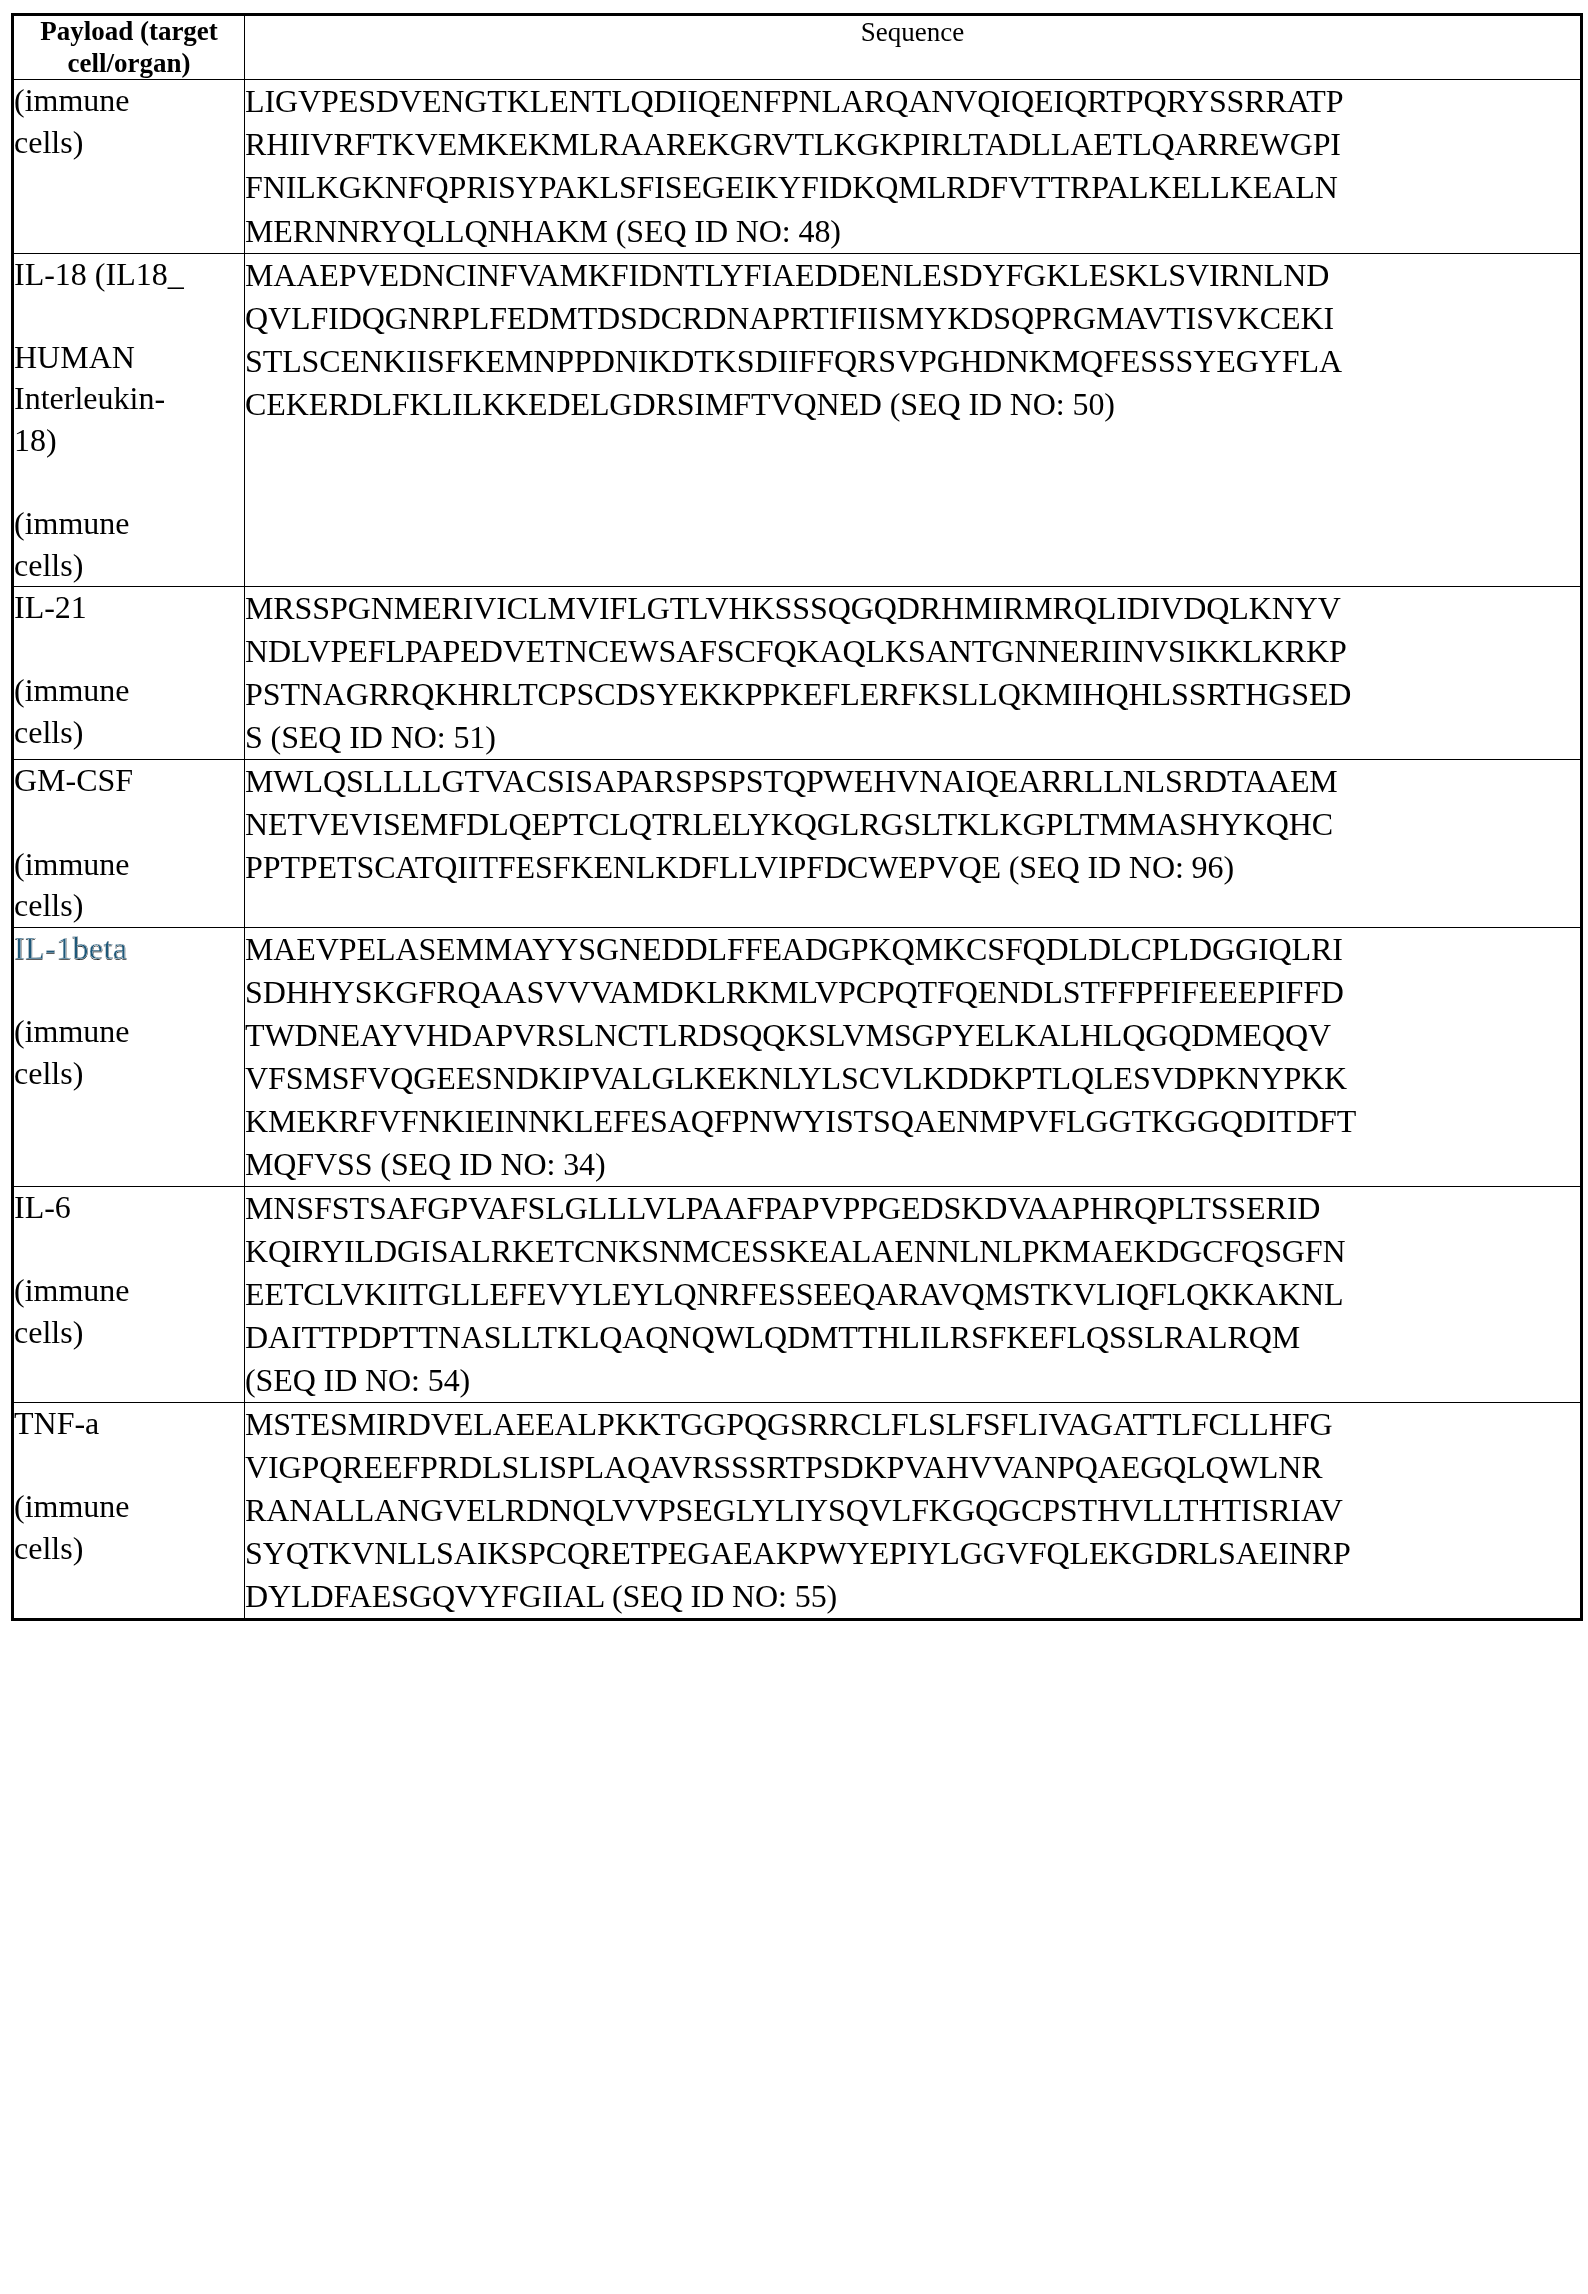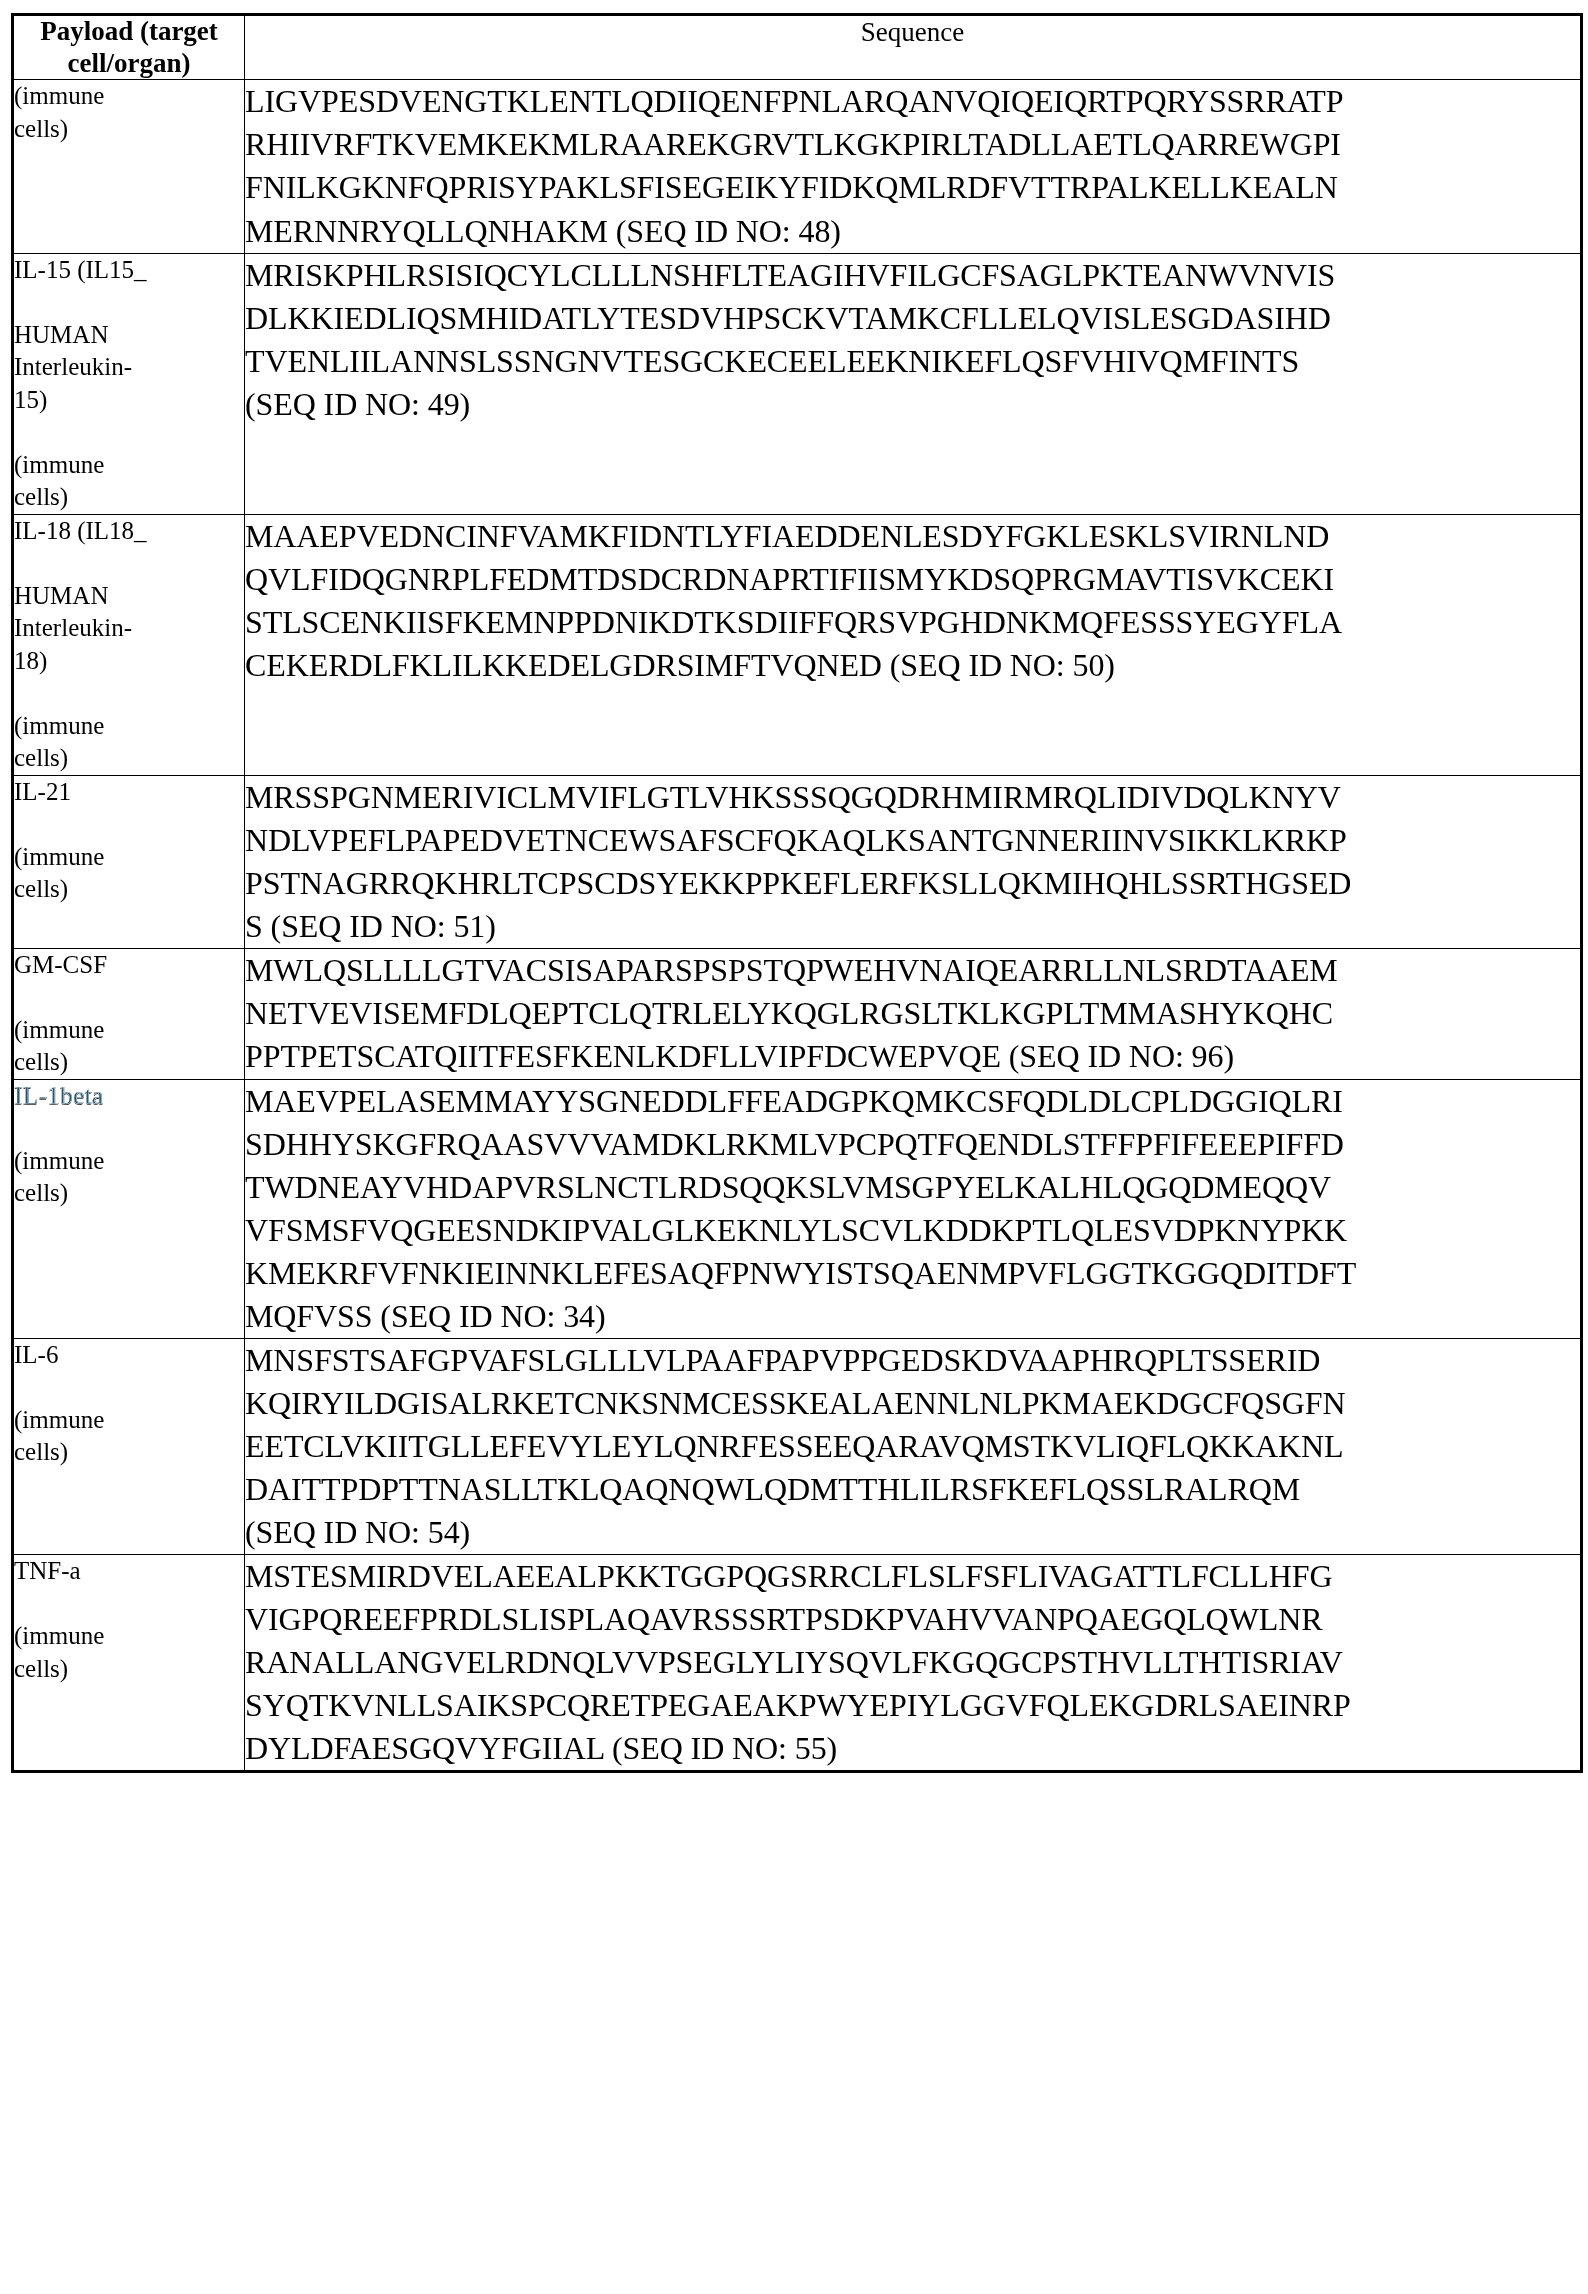--- a/index.html
+++ b/index.html
@@ -49,21 +49,21 @@
   }
   th.head-sequence {
     text-align: center;
     font-weight: normal;
     font-size: 27px;
     line-height: 1.2;
     padding: 16.3px 9px 9px 9px;
     vertical-align: top;
   }
   td.payload-cell {
-    font-size: 25px;
+    font-size: 32px;
     line-height: 1.30;
     padding: 11px 7.2px 12.7px 9px;
     white-space: pre-line;
   }
   td.sequence-cell {
     font-size: 32px;
     line-height: 1.345;
     letter-spacing: -0.1px;
     padding: 11px 5.4px 11px 11px;
     white-space: pre-line;
@@ -96,34 +96,20 @@
       </tr>
     </thead>
     <tbody>
       <tr>
         <td class="payload-cell">(immune
 cells)</td>
         <td class="sequence-cell">LIGVPESDVENGTKLENTLQDIIQENFPNLARQANVQIQEIQRTPQRYSSRRATP
 RHIIVRFTKVEMKEKMLRAAREKGRVTLKGKPIRLTADLLAETLQARREWGPI
 FNILKGKNFQPRISYPAKLSFISEGEIKYFIDKQMLRDFVTTRPALKELLKEALN
 MERNNRYQLLQNHAKM (SEQ ID NO: 48)</td>
-      </tr>
-      <tr>
-        <td class="payload-cell">IL-15 (IL15_
-
-HUMAN
-Interleukin-
-15)
-
-(immune
-cells)</td>
-        <td class="sequence-cell">MRISKPHLRSISIQCYLCLLLNSHFLTEAGIHVFILGCFSAGLPKTEANWVNVIS
-DLKKIEDLIQSMHIDATLYTESDVHPSCKVTAMKCFLLELQVISLESGDASIHD
-TVENLIILANNSLSSNGNVTESGCKECEELEEKNIKEFLQSFVHIVQMFINTS
-(SEQ ID NO: 49)</td>
       </tr>
       <tr>
         <td class="payload-cell">IL-18 (IL18_
 
 HUMAN
 Interleukin-
 18)
 
 (immune
 cells)</td>

